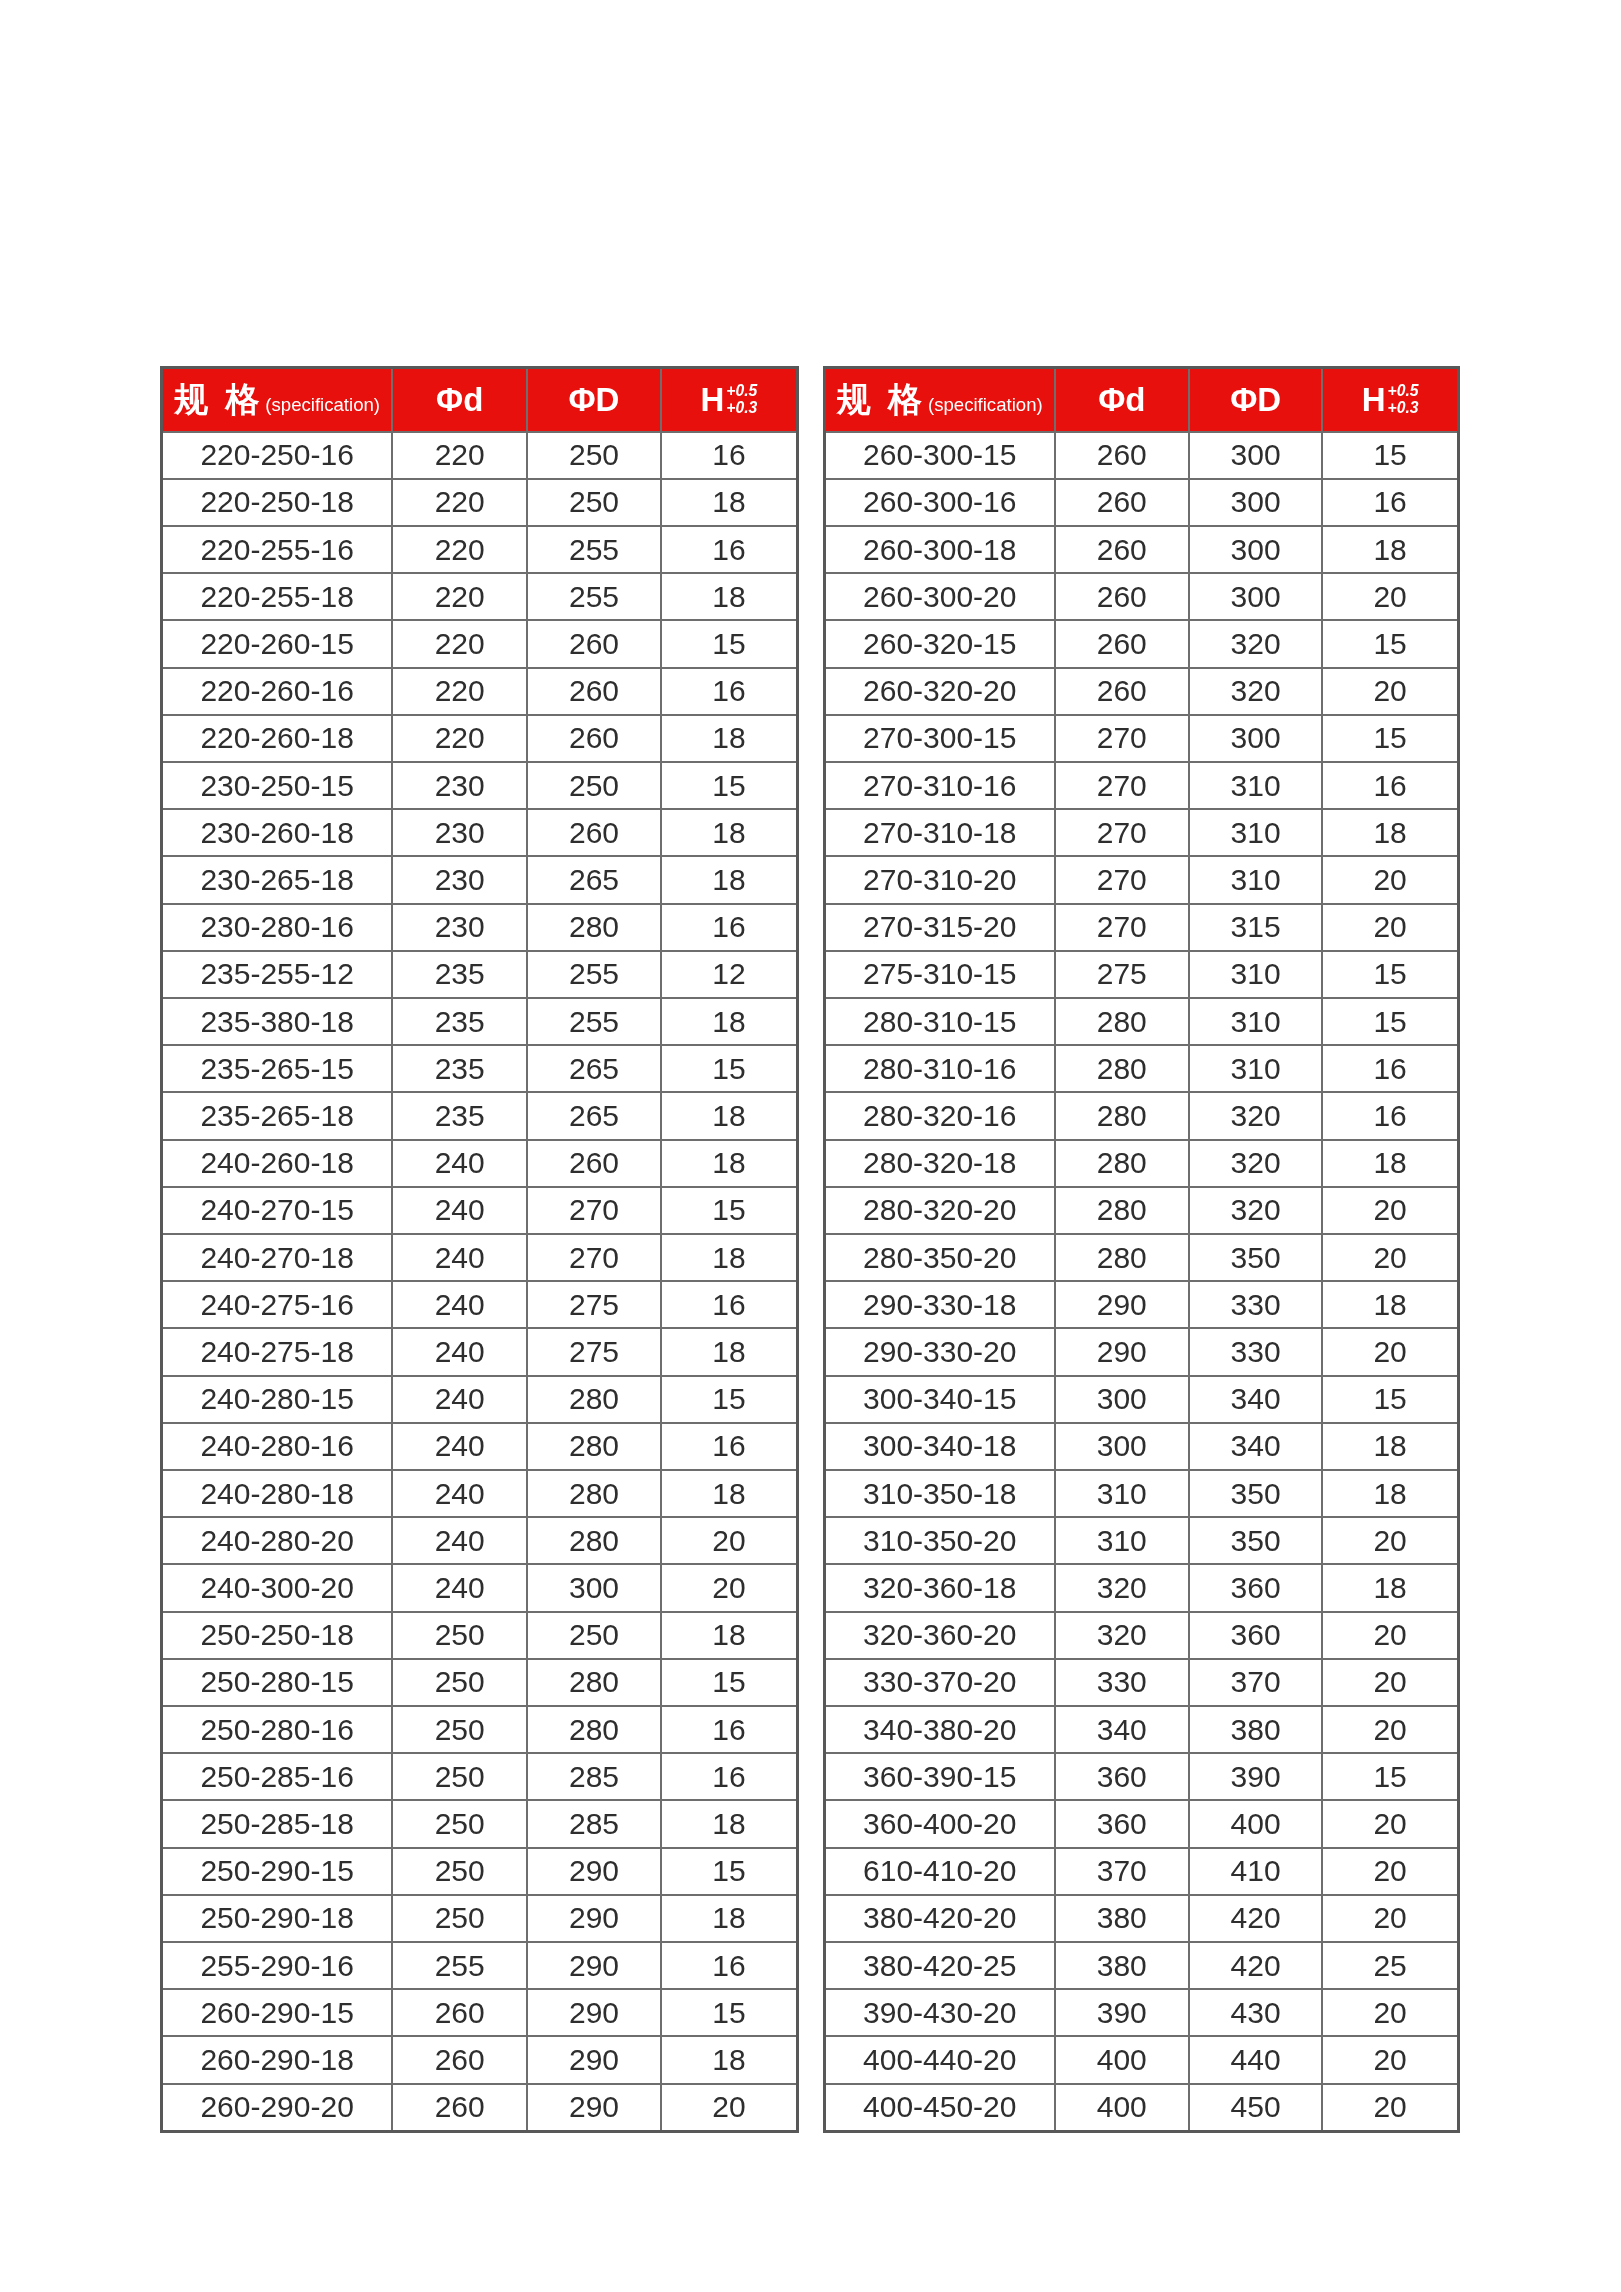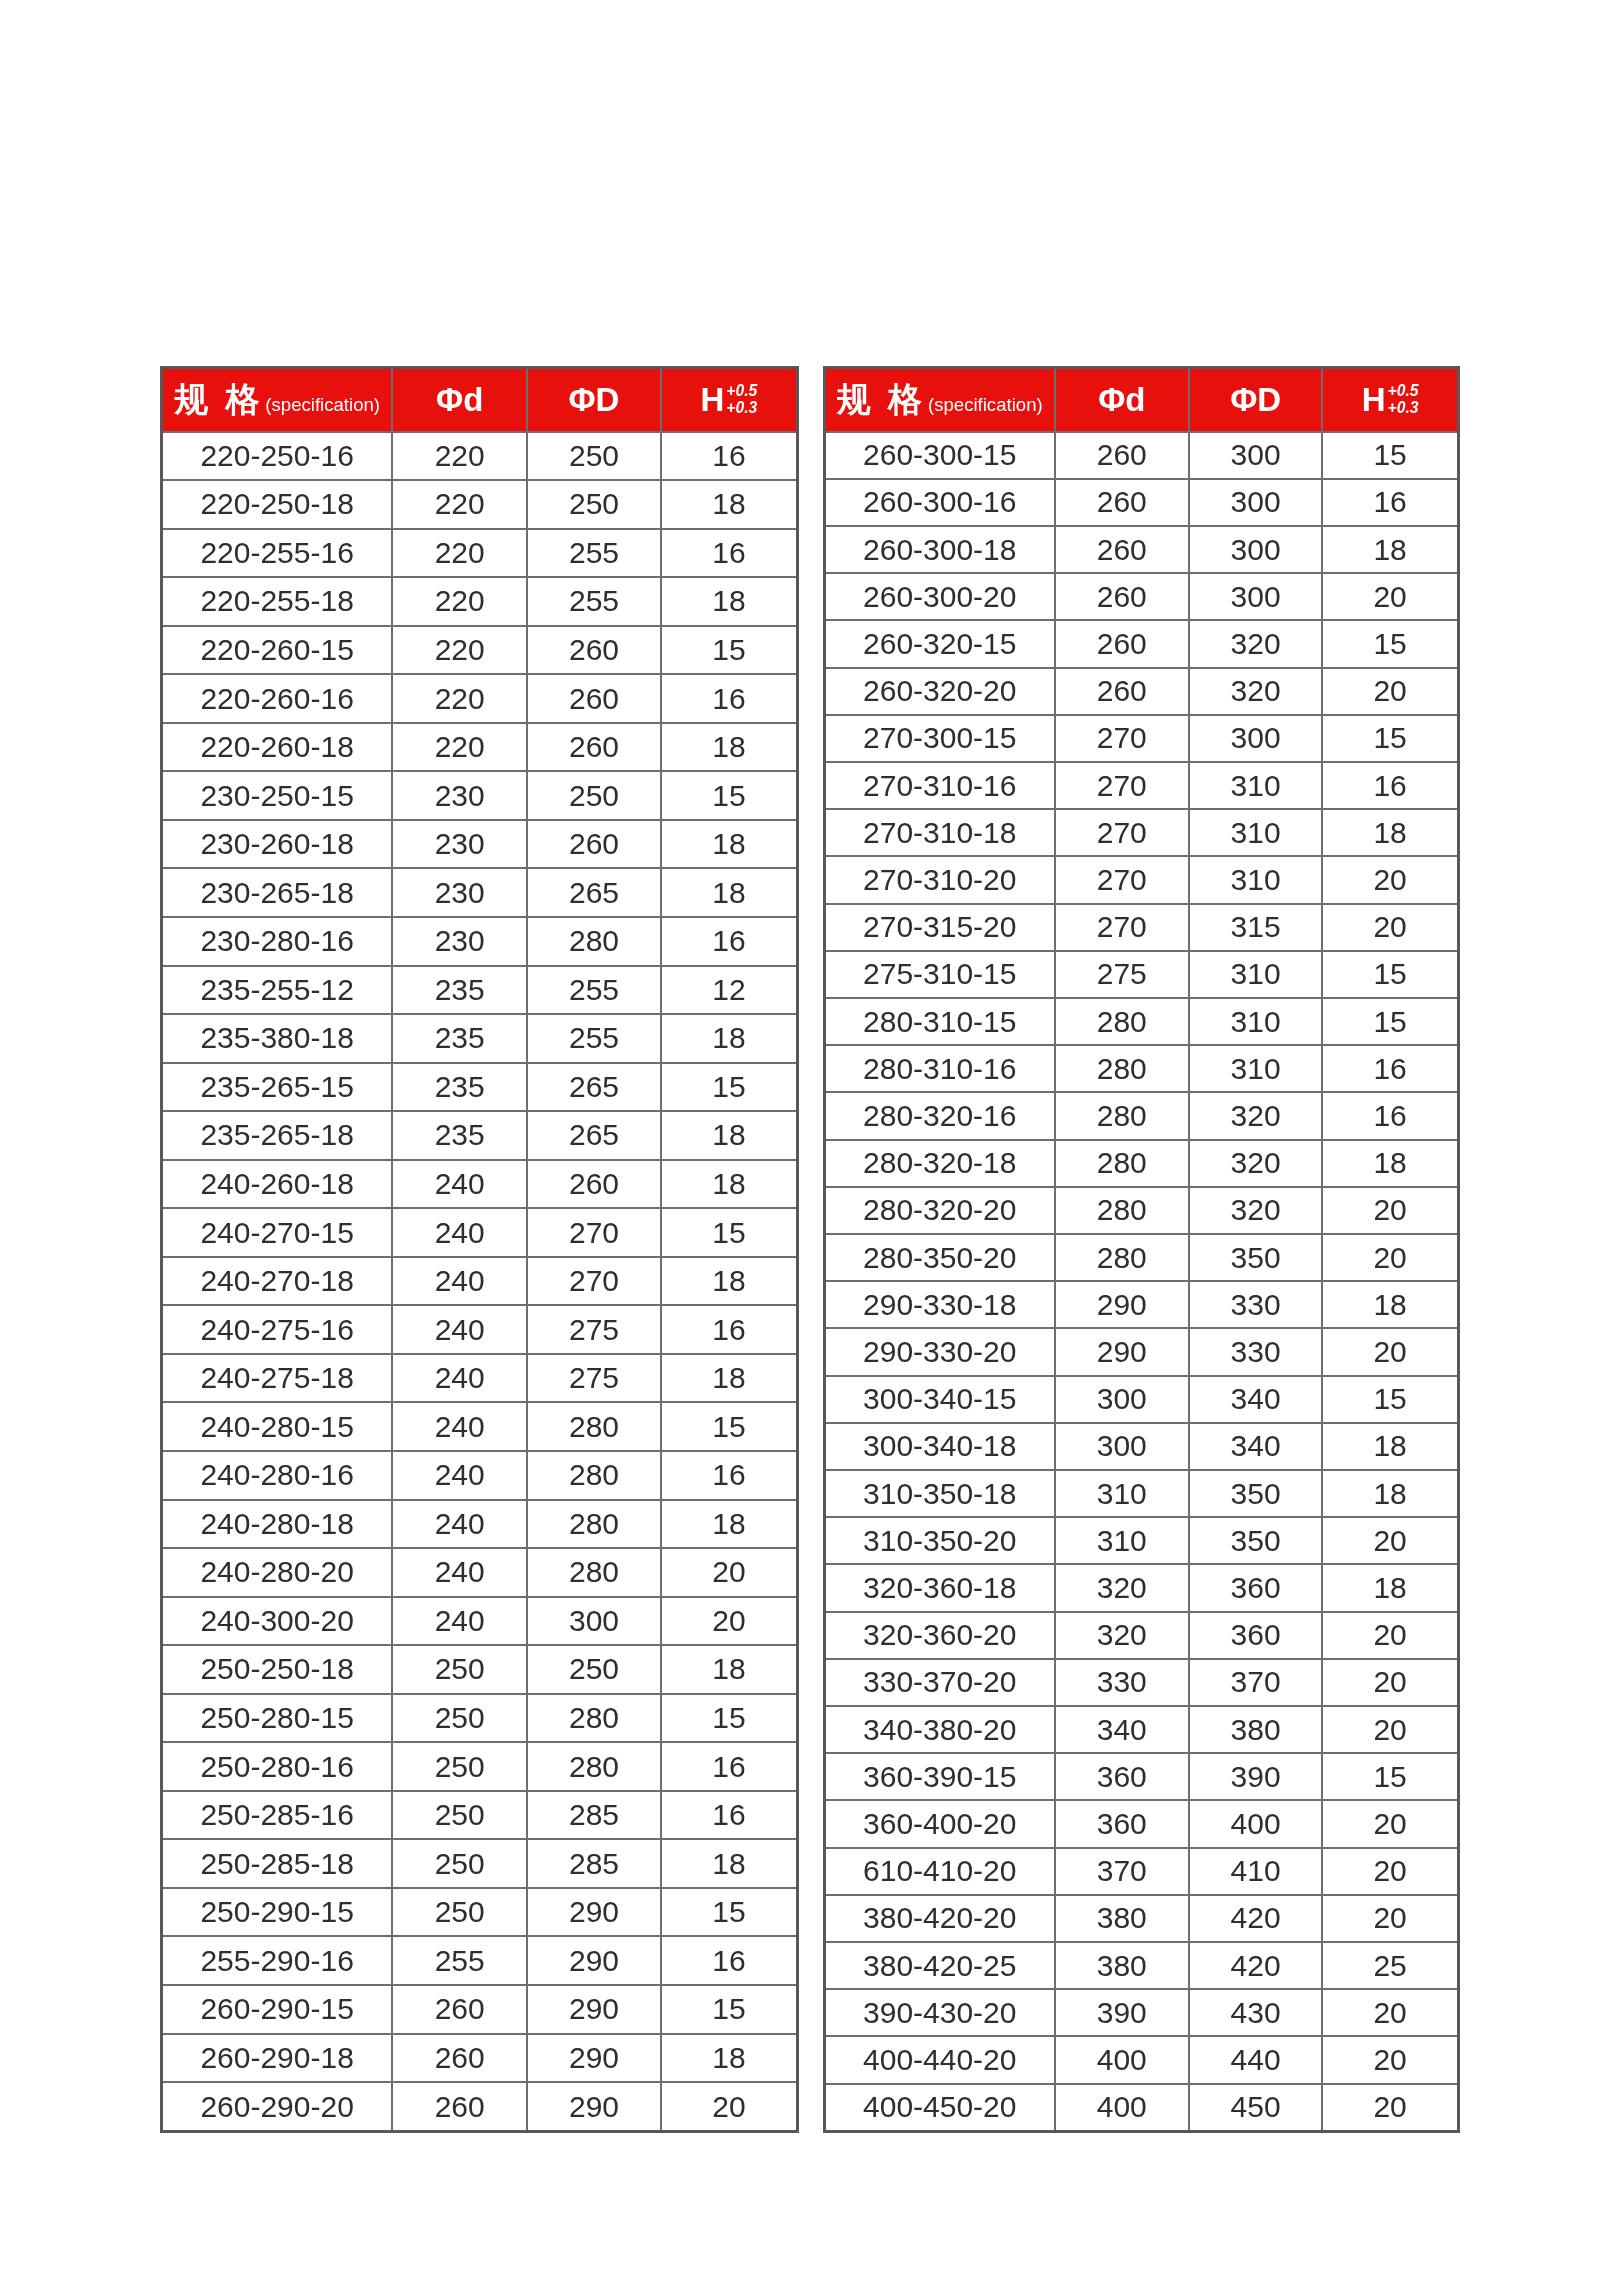--- a/index.html
+++ b/index.html
@@ -272,20 +272,26 @@
         <td>285</td>
         <td>18</td>
       </tr>
       <tr>
         <td>250-290-15</td>
         <td>250</td>
         <td>290</td>
         <td>15</td>
       </tr>
       <tr>
+        <td>250-290-18</td>
+        <td>250</td>
+        <td>290</td>
+        <td>18</td>
+      </tr>
+      <tr>
         <td>255-290-16</td>
         <td>255</td>
         <td>290</td>
         <td>16</td>
       </tr>
       <tr>
         <td>260-290-15</td>
         <td>260</td>
         <td>290</td>
         <td>15</td>

